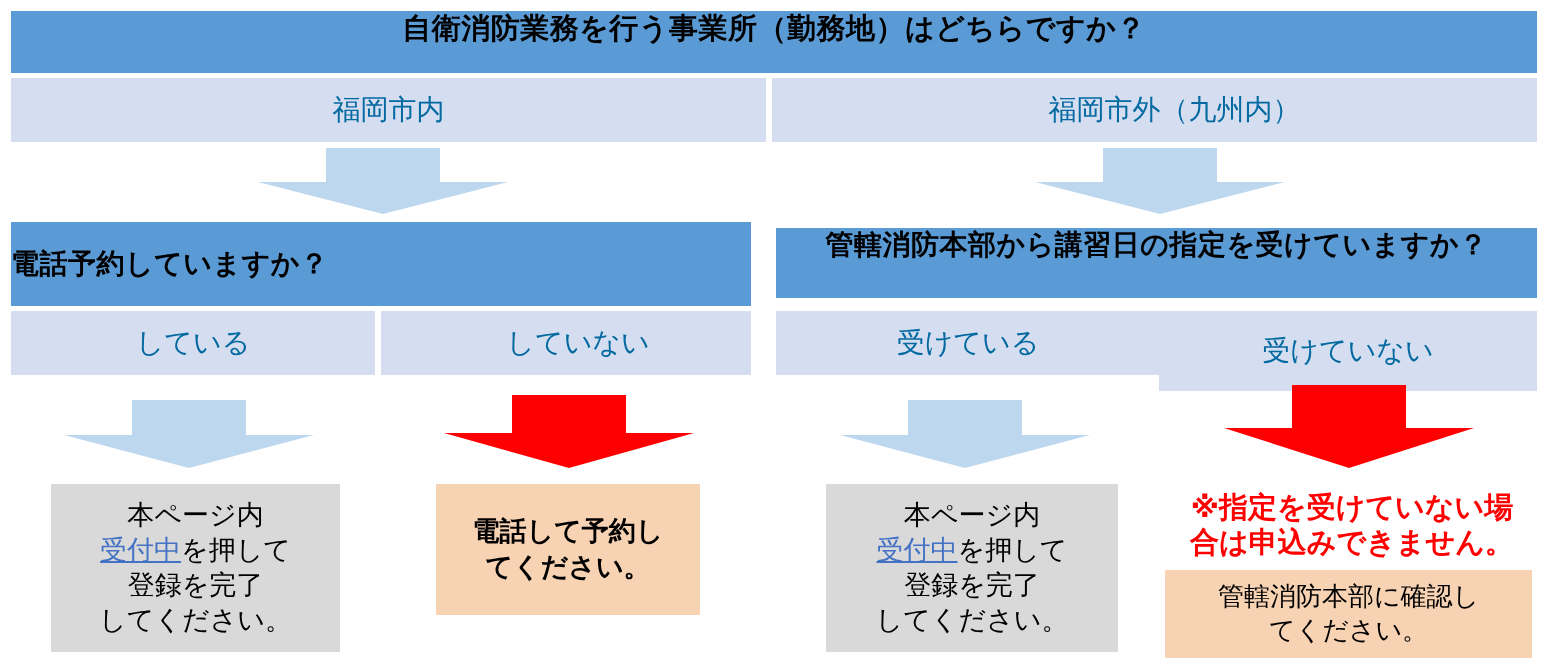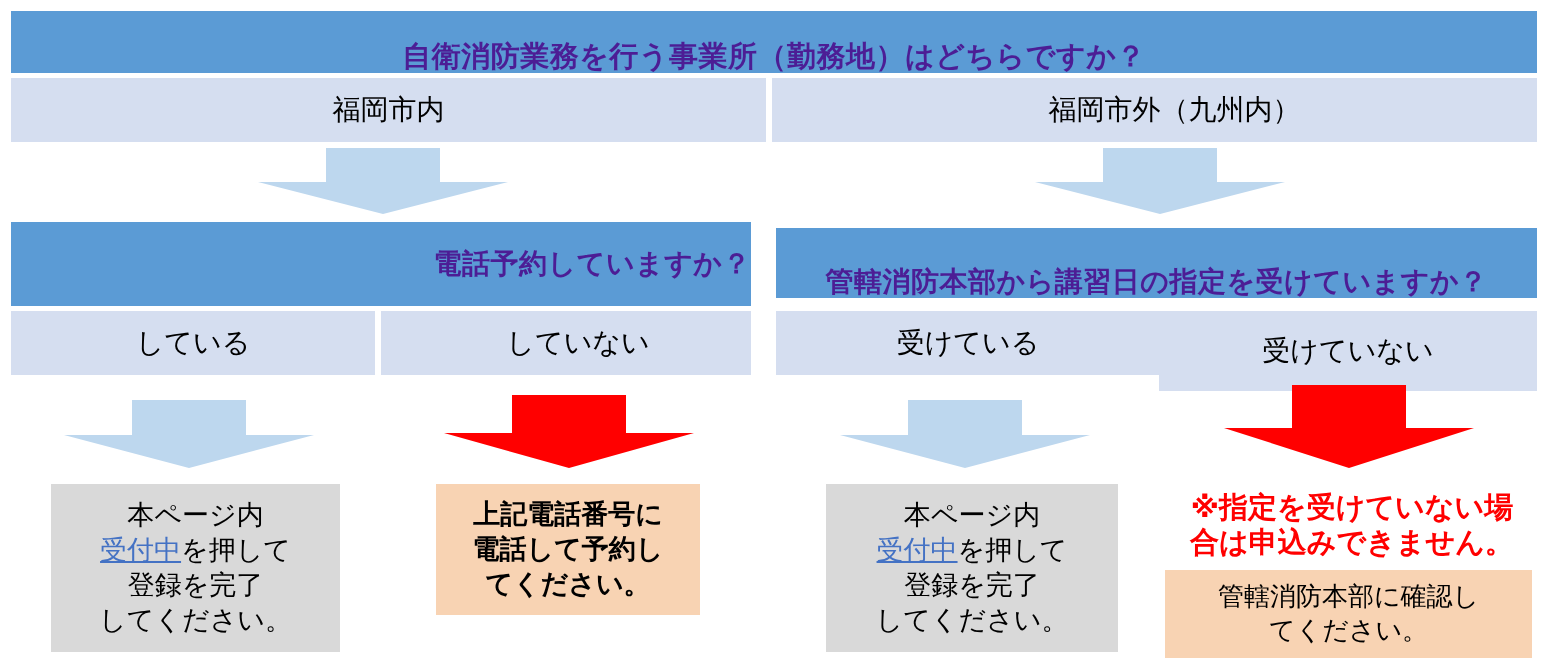--- a/index.html
+++ b/index.html
@@ -10,30 +10,30 @@
     font-family:"Liberation Sans","DejaVu Sans",sans-serif;
     overflow:hidden;
     position:relative;
   }
   .stage{position:absolute;left:0;top:0;width:1548px;height:670px;}
   .abs{position:absolute;box-sizing:border-box;}
 
   
   .qbox{
     background:#5B9BD5;
-    color:#4c1d95;
+    color:#000000;
     font-weight:bold;
-    display:flex;align-items:flex-end;justify-content:center;
+    display:flex;align-items:flex-start;justify-content:center;
     text-align:center;
     line-height:1.18;
     letter-spacing:0.5px;
   }
   .optrow{
     background:#D5DEF0;
-    color:#000000;
+    color:#0369a1;
     display:flex;align-items:center;justify-content:center;
     text-align:center;
     font-weight:normal;
   }
   .grybox{
     background:#D9D9D9;
     color:#000000;
     display:flex;align-items:center;justify-content:center;
     text-align:center;
     line-height:1.30;
@@ -136,21 +136,20 @@
   <div class="abs grybox" style="left:51px;top:484px;width:289px;height:168px;font-size:27px;flex-direction:column;">
     <span>本ページ内</span>
     <span>
       <a class="lnk" href="#">受付中</a><span>を押して</span>
     </span>
     <span>登録を完了</span>
     <span>してください。</span>
   </div>
 
   <div class="abs orgbox" style="left:436px;top:484px;width:264px;height:131px;font-size:27px;flex-direction:column;">
-    <span>上記電話番号に</span>
     <span>電話して予約し</span>
     <span>てください。</span>
   </div>
 
   <div class="abs grybox" style="left:826px;top:484px;width:292px;height:168px;font-size:27px;flex-direction:column;">
     <span>本ページ内</span>
     <span>
       <a class="lnk" href="#">受付中</a><span>を押して</span>
     </span>
     <span>登録を完了</span>

